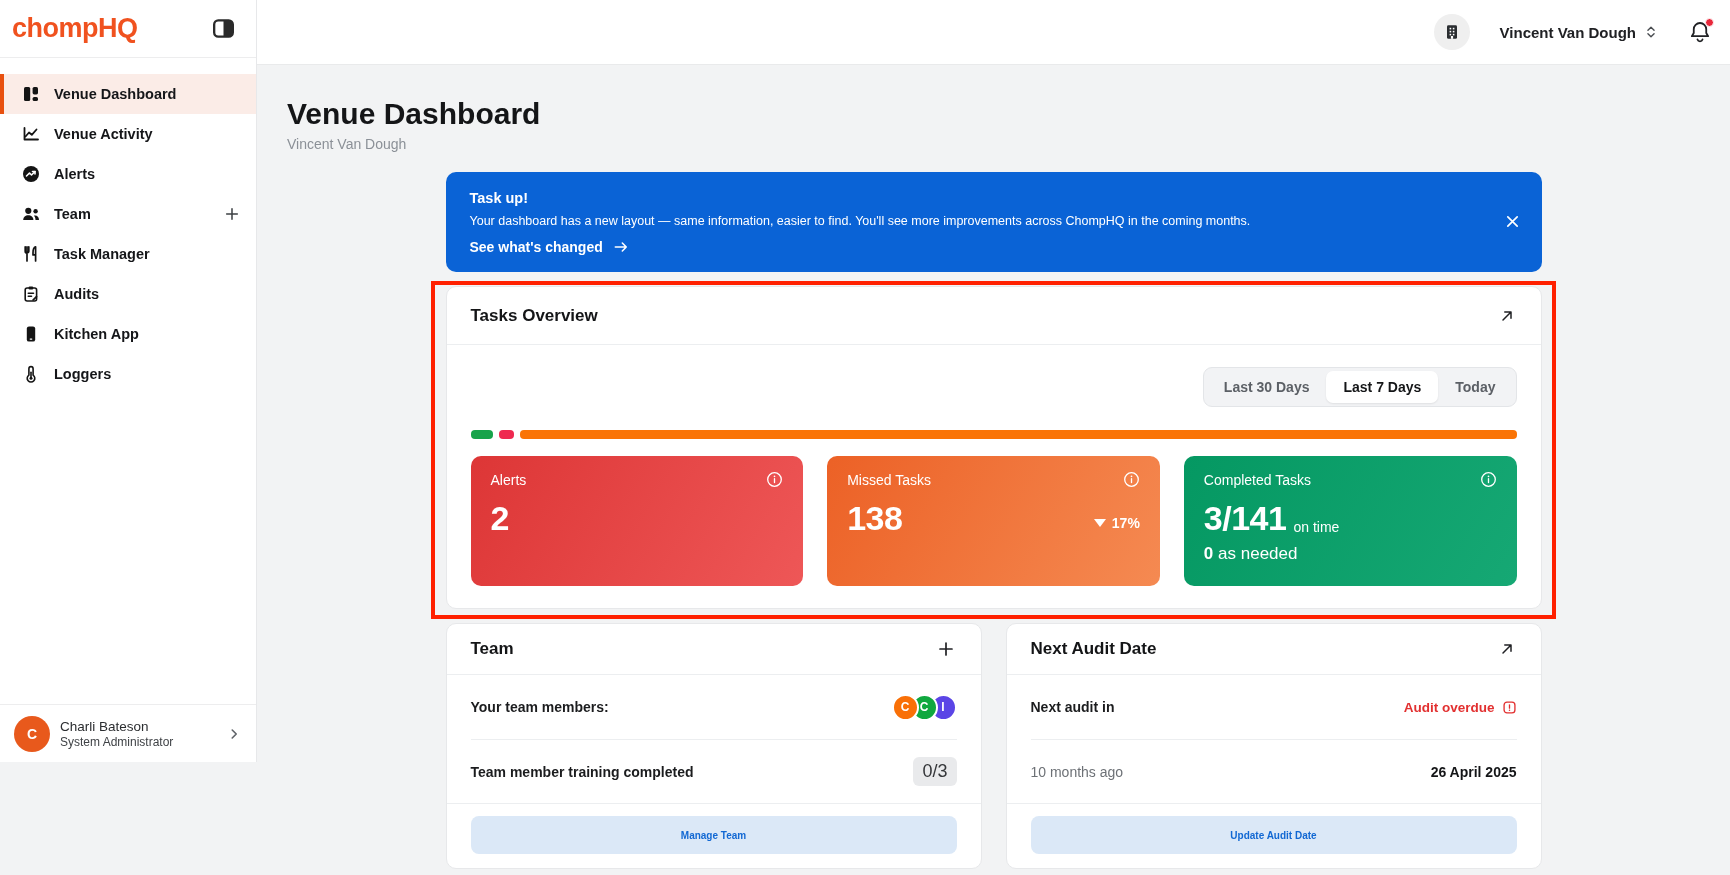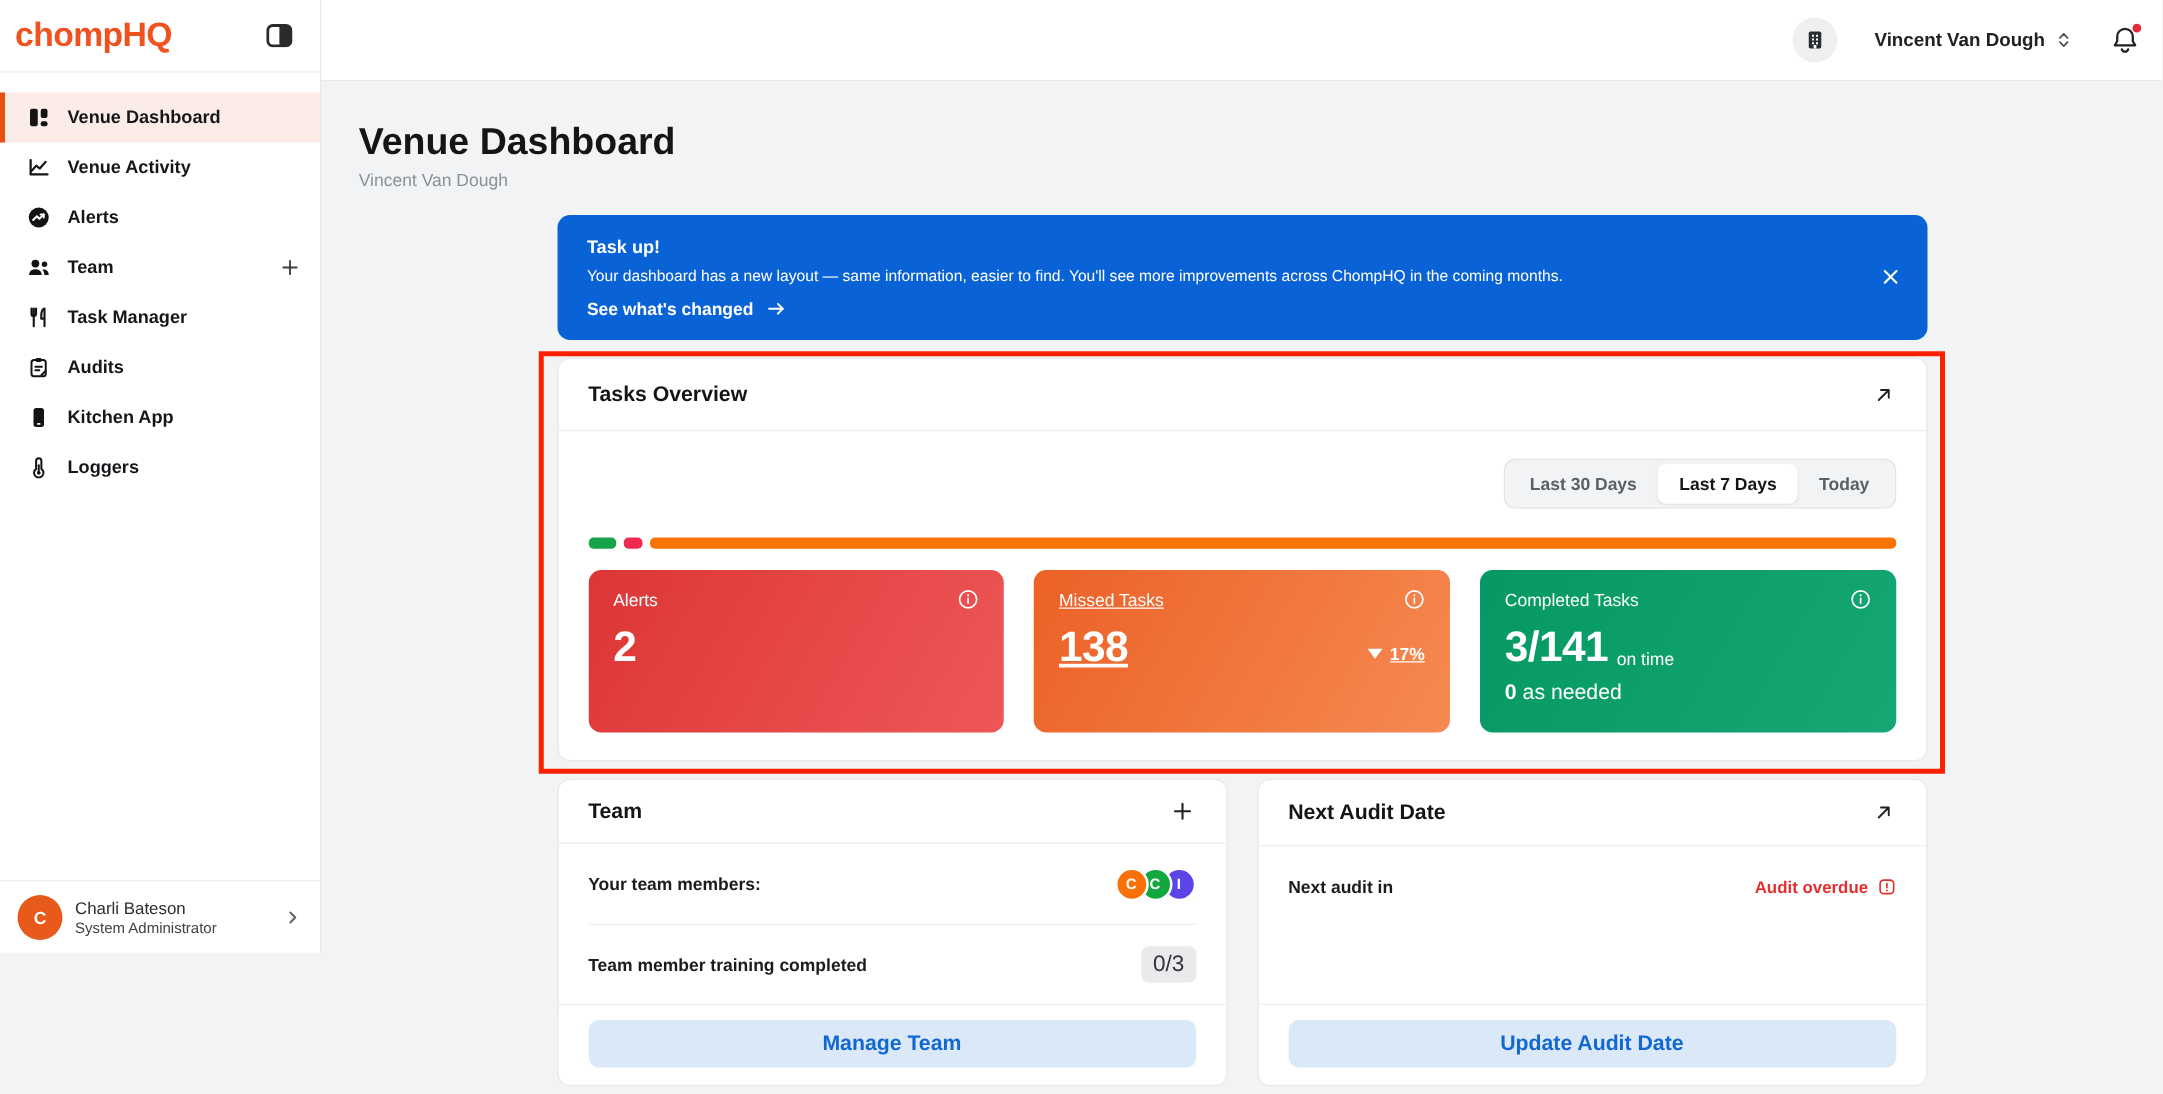--- a/index.html
+++ b/index.html
@@ -63,21 +63,21 @@
 
   .stack-bar { display:flex; gap:6px; margin-top:23px; height:9px; }
   .seg { border-radius:4px; height:9px; }
   .seg-green { width:22px; background:#17a34a; }
   .seg-red { width:15px; background:#ef2950; }
   .seg-orange { flex:1; background:#fa7405; }
 
   .stats-row { display:flex; gap:24px; margin-top:17px; }
   .stat { flex:1; height:130px; border-radius:10px; padding:15px 20px; color:#fff; }
   .stat.alerts { background:linear-gradient(120deg,#dd3636,#ee5757); }
-  .stat.missed { background:linear-gradient(120deg,#ec6126,#f58a52);text-decoration:underline; }
+  .stat.missed { background:linear-gradient(120deg,#ec6126,#f58a52); }
   .stat.completed { background:linear-gradient(120deg,#059862,#16a874); }
   .stat-top { display:flex; justify-content:space-between; align-items:center; }
   .stat-label { font-size:14px; font-weight:500; }
   .stat-num-row { display:flex; justify-content:space-between; align-items:flex-end; margin-top:13px; }
   .stat-num { font-size:34px; font-weight:800; letter-spacing:-0.5px; line-height:1; }
   .stat-trend { font-size:14px; font-weight:600; padding-bottom:4px; display:flex; align-items:center; gap:6px; }
   .tri-down { width:0; height:0; border-left:6px solid transparent; border-right:6px solid transparent; border-top:8px solid #fff; }
   .num-suffix { font-size:14px; font-weight:500; margin-left:7px; }
   .stat-sub { font-size:17px; margin-top:9px; font-weight:400; }
   .stat-sub b { font-weight:700; }
@@ -94,21 +94,21 @@
   .row-value { font-size:14px; font-weight:700; color:#141517; }
   .badge { background:#e9eaec; border-radius:6px; padding:4px 9px; font-size:18px; color:#35373a; font-weight:500; }
   .avatars { display:flex; }
   .av { width:27px; height:27px; border-radius:50%; border:2px solid #fff; color:#fff; font-size:12px; font-weight:700; display:flex; align-items:center; justify-content:center; }
   .av + .av { margin-left:-8px; }
   .av-0 { background:#f97007; z-index:3; }
   .av-1 { background:#10a83f; z-index:2; }
   .av-2 { background:#5b45e6; z-index:1; }
   .overdue { display:flex; align-items:center; gap:7px; color:#e23030; font-size:13.5px; font-weight:600; background:none; border:none; cursor:pointer; font-family:inherit; }
   .card-footer { margin-top:auto; border-top:1px solid #eceef0; padding:12px 24px 14px; }
-  .blue-btn { width:100%; height:38px; border:none; border-radius:8px; background:#dbe8f7; color:#1268d3; font-size:17px; font-weight:700; cursor:pointer; font-family:inherit; }
+  .blue-btn { width:100%; height:38px; border:none; border-radius:8px; background:#dbe8f7; color:#1268d3; font-size:10px; font-weight:700; cursor:pointer; font-family:inherit; }
 </style>
 </head>
 <body>
 
 <div class="app">
 
   <aside class="sidebar">
     <div class="sidebar-header">
       <span class="logo">chompHQ</span>
       <button class="panel-toggle">
@@ -425,20 +425,24 @@
                   <span>Audit overdue</span>
                   <span>
                     <svg width="15" height="15" viewBox="0 0 18 18" fill="none" stroke="#e23030" stroke-width="1.6" stroke-linecap="round">
                         <rect x="2.5" y="2.5" width="13" height="13" rx="3.5"></rect>
                         <path d="M9 5.8v4"></path>
                         <circle cx="9" cy="12.4" r="0.9" fill="#e23030" stroke="none"></circle>
                       </svg>
                   </span>
                 </button>
               </div>
+              <div class="row">
+                <span class="row-label muted">10 months ago</span>
+                <span class="row-value">26 April 2025</span>
+              </div>
             </div>
             <div class="card-footer">
               <button class="blue-btn">Update Audit Date</button>
             </div>
           </div>
 
         </div>
       </div>
     </div>
   </div>

